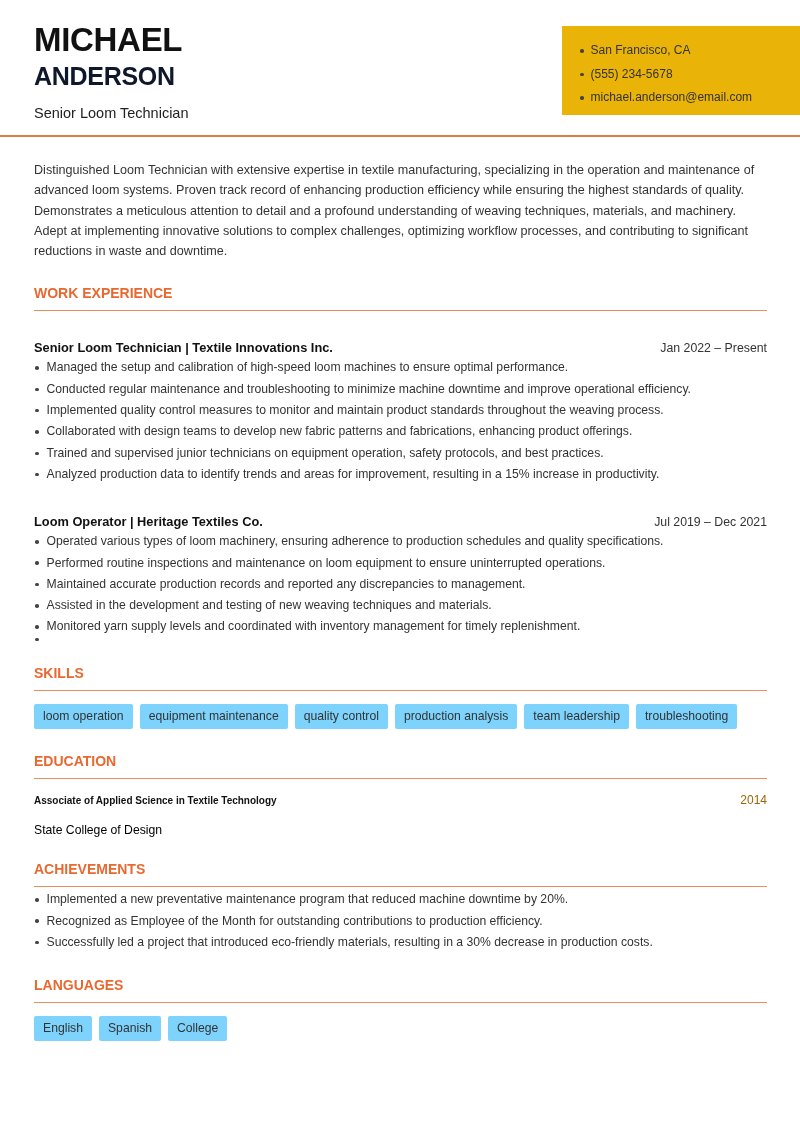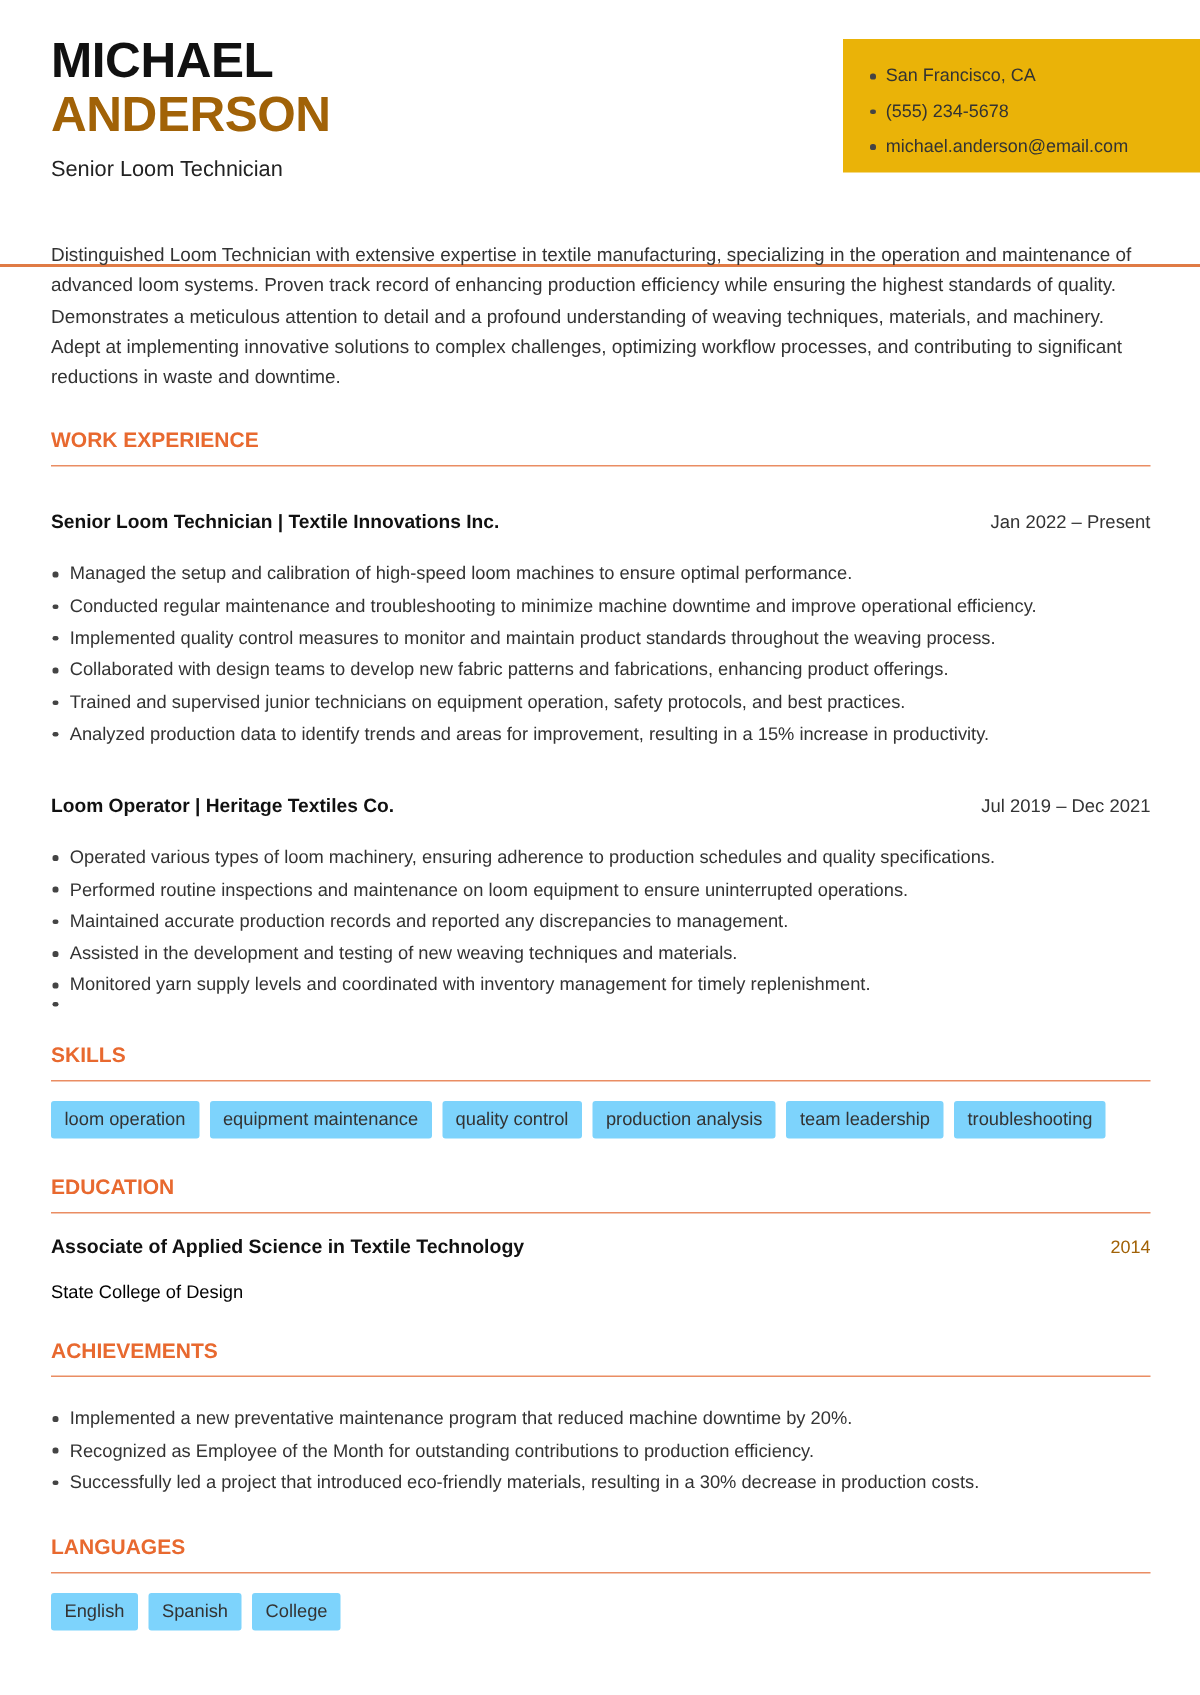--- a/index.html
+++ b/index.html
@@ -7,39 +7,39 @@
     body {
       width: 800px;
       height: 1130px;
       font-family: "Liberation Sans", "DejaVu Sans", sans-serif;
       color: #222222;
       position: relative;
       overflow: hidden;
     }
     .header {
       position: relative;
-      height: 178px;
+      height: 137px;
       border-bottom: 2px solid #e07b45;
     }
     .name-block {
       position: absolute;
       left: 34px;
       top: 22px;
     }
     .first-name {
       font-size: 33px;
       font-weight: 700;
       color: #111111;
       line-height: 36px;
       letter-spacing: -0.3px;
     }
     .last-name {
-      font-size: 33px;
-      font-weight: 700;
-      color: #a16207;
+      font-size: 25px;
+      font-weight: 700;
+      color: #0f172a;
       line-height: 36px;
       letter-spacing: -0.3px;
     }
     .job-title {
       font-size: 14.5px;
       color: #222222;
       margin-top: 11px;
     }
     .contact-box {
       position: absolute;
@@ -96,21 +96,21 @@
       font-weight: 700;
       color: #111111;
       margin-top: 15px;
     }
     .job-header .dates {
       font-size: 12.3px;
       color: #333333;
     }
     ul.bullets {
       list-style: none;
-      margin-top: 17px;
+      margin-top: 2px;
     }
     ul.bullets li {
       font-size: 12.2px;
       color: #333333;
       line-height: 21.3px;
       display: flex;
       align-items: center;
     }
     ul.bullets li .bullet-dot {
       margin-left: 1px;
@@ -131,21 +131,21 @@
       line-height: 25px;
       border-radius: 2px;
     }
     .edu-header {
       display: flex;
       justify-content: space-between;
       align-items: baseline;
       margin-top: 14px;
     }
     .edu-header .degree {
-      font-size: 13px;
+      font-size: 10px;
       font-weight: 700;
       color: #111111;
     }
     .edu-header .year {
       font-size: 12px;
       color: #a16207;
     }
     .school {
       font-size: 12.2px;
       color: #000000;

